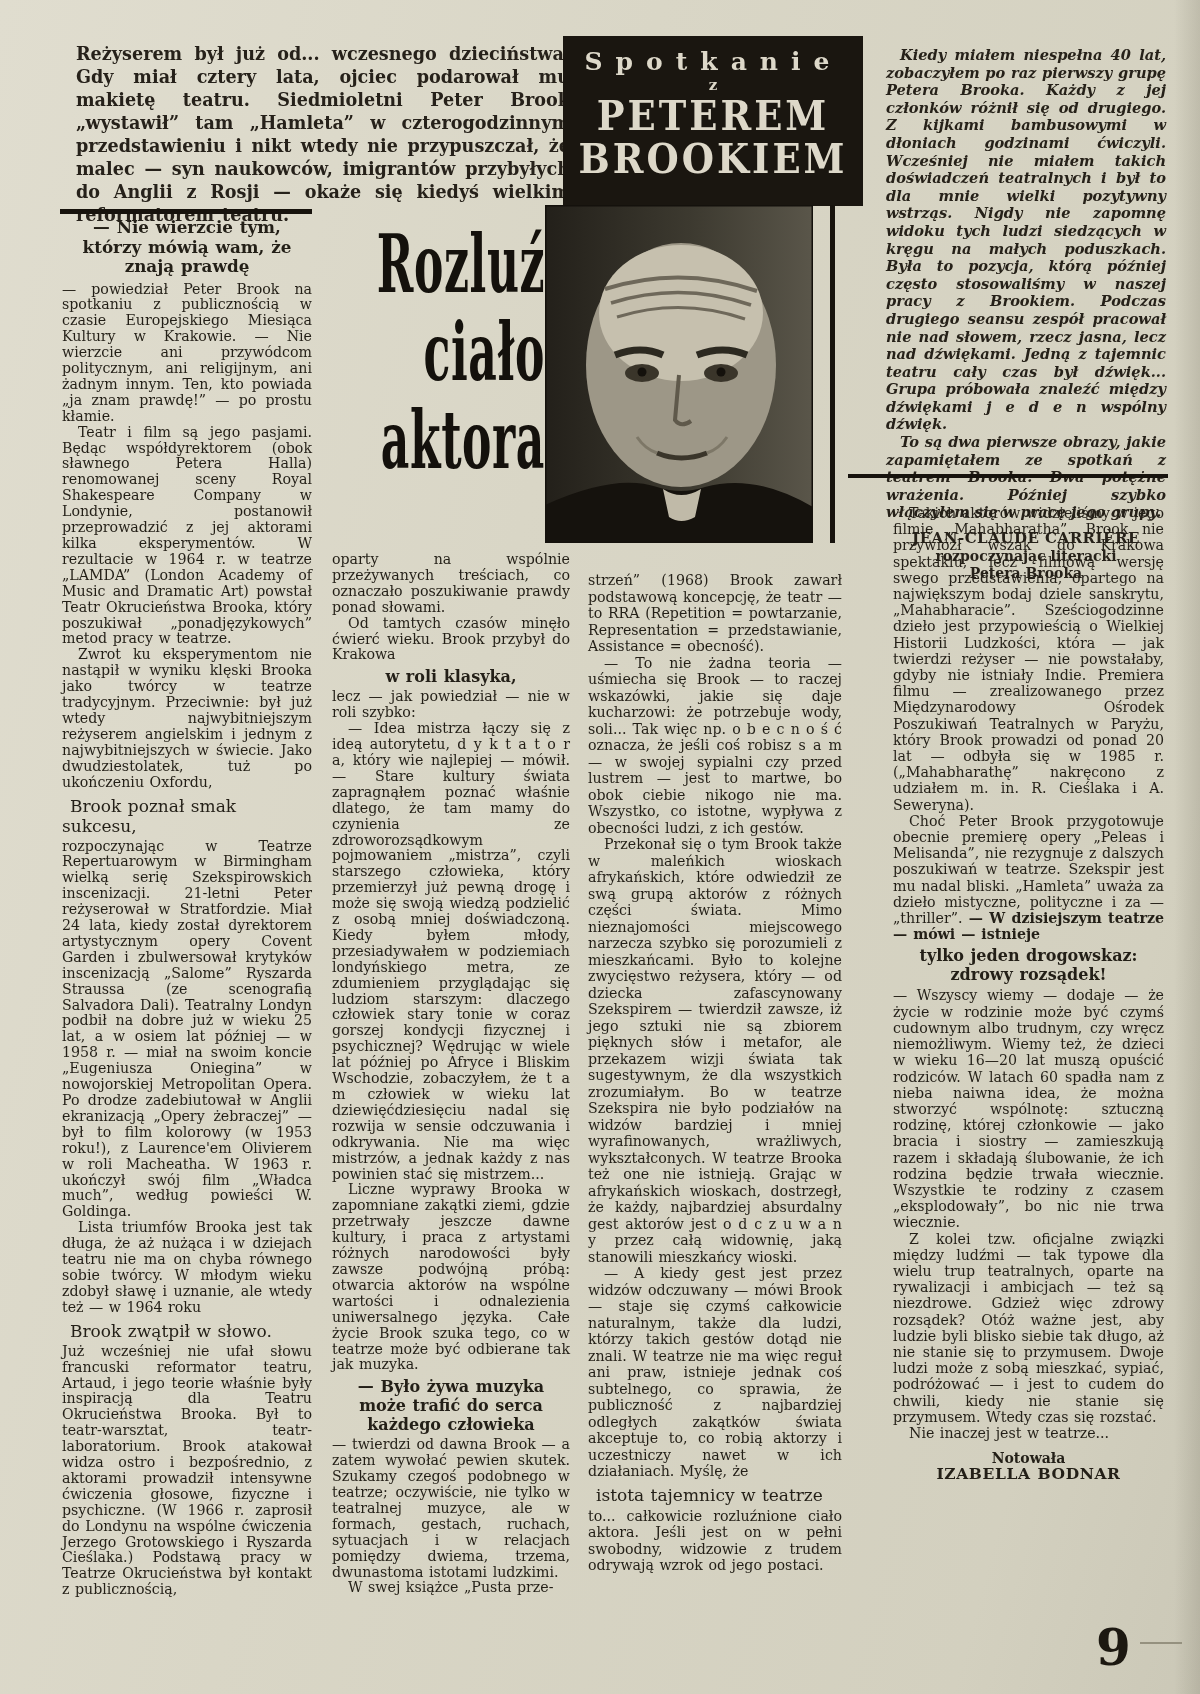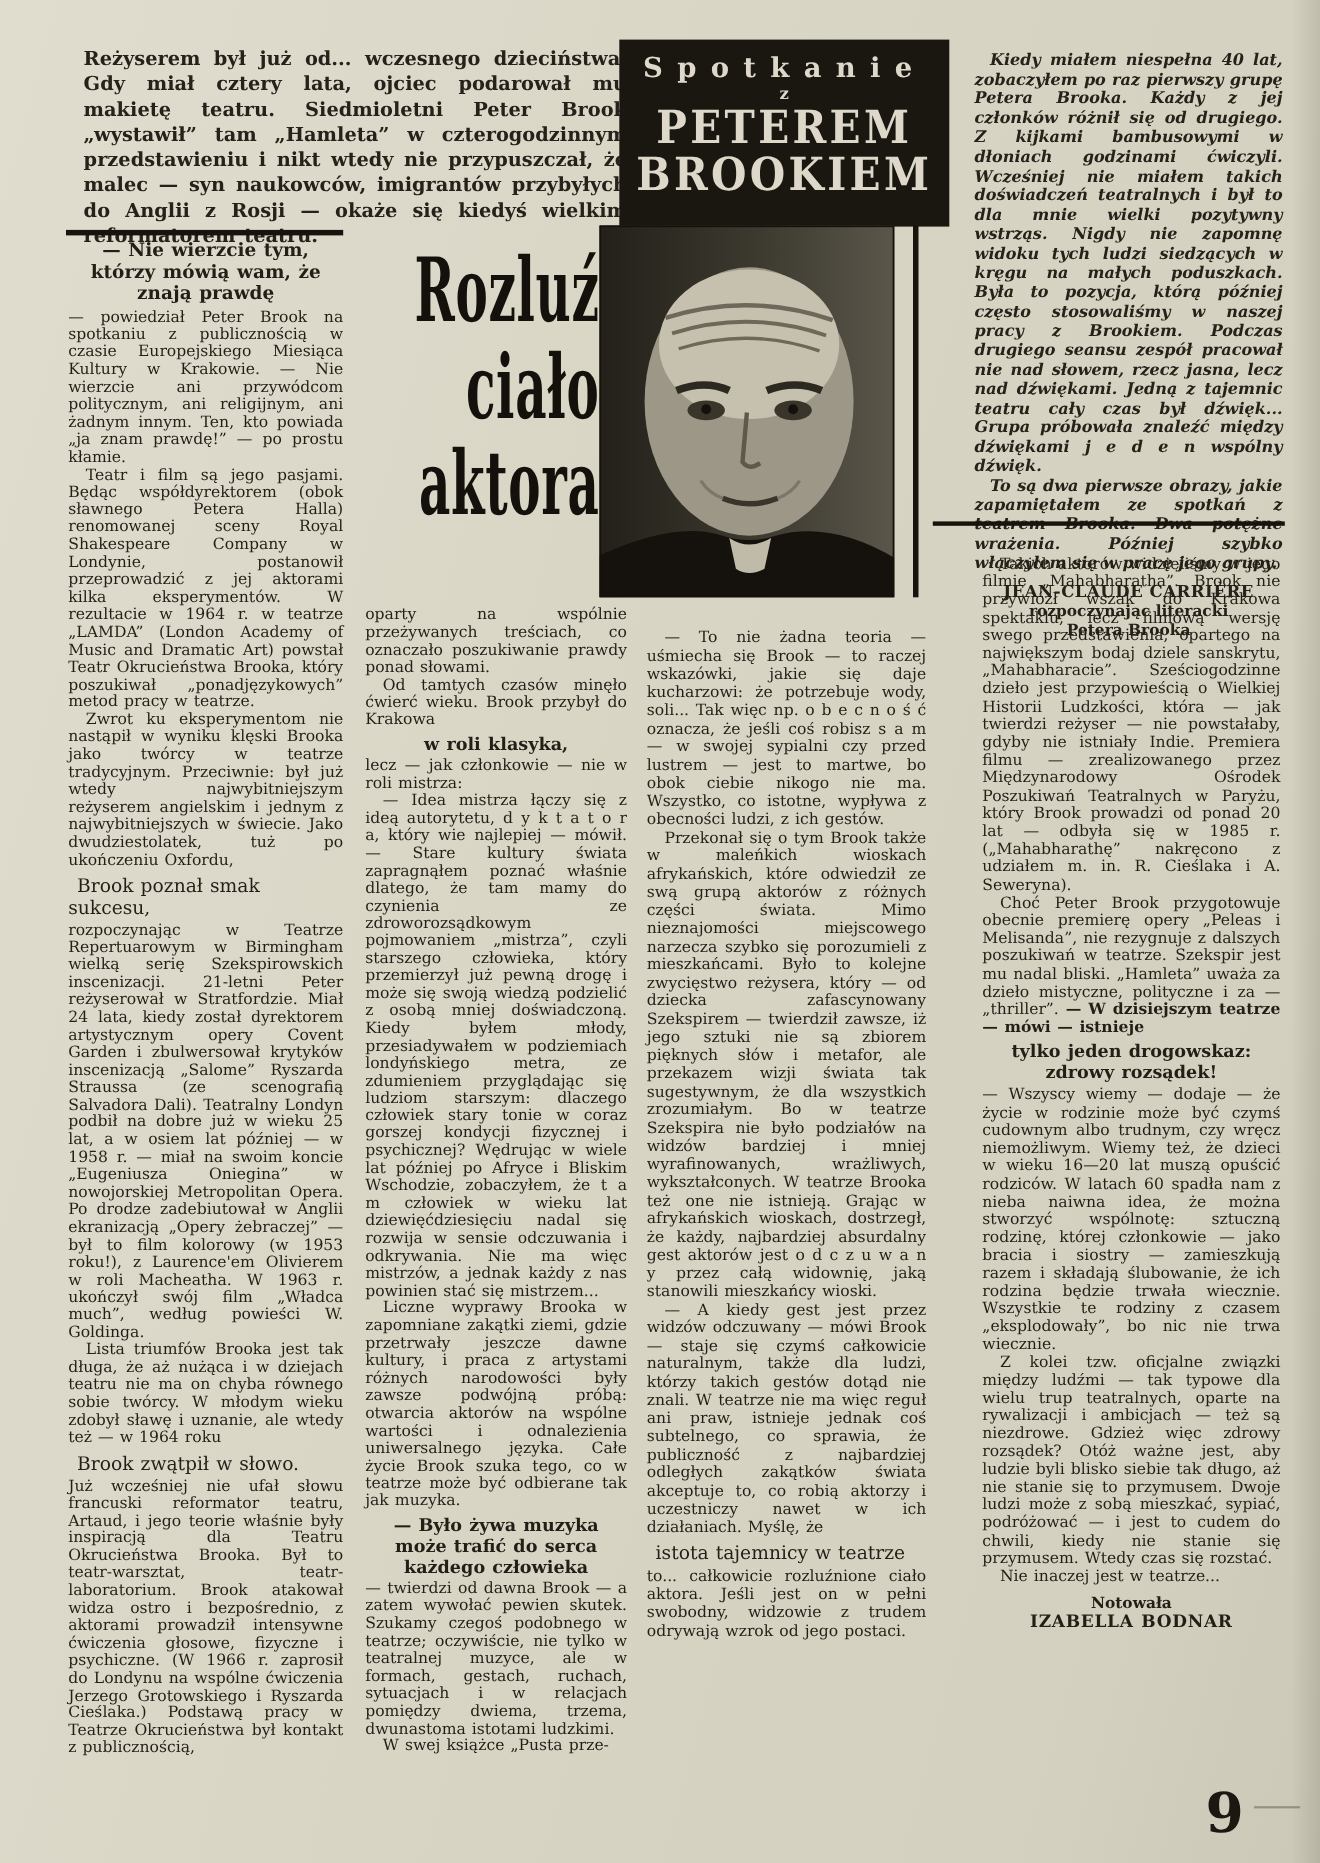--- a/index.html
+++ b/index.html
@@ -150,28 +150,29 @@
       <div class="blk h-left">Brook poznał smak sukcesu,</div>
       <div class="blk para-flush">rozpoczynając w Teatrze Repertuarowym w Birmingham wielką serię Szekspirowskich inscenizacji. 21-letni Peter reżyserował w Stratfordzie. Miał 24 lata, kiedy został dyrektorem artystycznym opery Covent Garden i zbulwersował krytyków inscenizacją „Salome” Ryszarda Straussa (ze scenografią Salvadora Dali). Teatralny Londyn podbił na dobre już w wieku 25 lat, a w osiem lat później — w 1958 r. — miał na swoim koncie „Eugeniusza Oniegina” w nowojorskiej Metropolitan Opera. Po drodze zadebiutował w Anglii ekranizacją „Opery żebraczej” — był to film kolorowy (w 1953 roku!), z Laurence'em Olivierem w roli Macheatha. W 1963 r. ukończył swój film „Władca much”, według powieści W. Goldinga.</div>
       <div class="blk para">Lista triumfów Brooka jest tak długa, że aż nużąca i w dziejach teatru nie ma on chyba równego sobie twórcy. W młodym wieku zdobył sławę i uznanie, ale wtedy też — w 1964 roku</div>
       <div class="blk h-left">Brook zwątpił w słowo.</div>
       <div class="blk para-flush">Już wcześniej nie ufał słowu francuski reformator teatru, Artaud, i jego teorie właśnie były inspiracją dla Teatru Okrucieństwa Brooka. Był to teatr-warsztat, teatr-laboratorium. Brook atakował widza ostro i bezpośrednio, z aktorami prowadził intensywne ćwiczenia głosowe, fizyczne i psychiczne. (W 1966 r. zaprosił do Londynu na wspólne ćwiczenia Jerzego Grotowskiego i Ryszarda Cieślaka.) Podstawą pracy w Teatrze Okrucieństwa był kontakt z publicznością,</div>
     </div>
   <div id="colB" class="col">
       <div class="blk para-flush">oparty na wspólnie przeżywanych treściach, co oznaczało poszukiwanie prawdy ponad słowami.</div>
       <div class="blk para">Od tamtych czasów minęło ćwierć wieku. Brook przybył do Krakowa</div>
       <div class="blk h-center">w roli klasyka,</div>
-      <div class="blk para-flush">lecz — jak członkowie — nie w roli mistrza:</div>
+      <div class="blk para-flush">lecz — jak powiedział — nie w roli szybko:</div>
       <div class="blk para">— Idea mistrza łączy się z ideą autorytetu, d y k t a t o r a, który wie najlepiej — mówił. — Stare kultury świata zapragnąłem poznać właśnie dlatego, że tam mamy do czynienia ze zdroworozsądkowym pojmowaniem „mistrza”, czyli starszego człowieka, który przemierzył już pewną drogę i może się swoją wiedzą podzielić z osobą mniej doświadczoną. Kiedy byłem młody, przesiadywałem w podziemiach londyńskiego metra, ze zdumieniem przyglądając się ludziom starszym: dlaczego człowiek stary tonie w coraz gorszej kondycji fizycznej i psychicznej? Wędrując w wiele lat później po Afryce i Bliskim Wschodzie, zobaczyłem, że t a m człowiek w wieku lat dziewięćdziesięciu nadal się rozwija w sensie odczuwania i odkrywania. Nie ma więc mistrzów, a jednak każdy z nas powinien stać się mistrzem...</div>
       <div class="blk para">Liczne wyprawy Brooka w zapomniane zakątki ziemi, gdzie przetrwały jeszcze dawne kultury, i praca z artystami różnych narodowości były zawsze podwójną próbą: otwarcia aktorów na wspólne wartości i odnalezienia uniwersalnego języka. Całe życie Brook szuka tego, co w teatrze może być odbierane tak jak muzyka.</div>
       <div class="blk h-center">— Było żywa muzyka może trafić do serca każdego człowieka</div>
       <div class="blk para-flush">— twierdzi od dawna Brook — a zatem wywołać pewien skutek. Szukamy czegoś podobnego w teatrze; oczywiście, nie tylko w teatralnej muzyce, ale w formach, gestach, ruchach, sytuacjach i w relacjach pomiędzy dwiema, trzema, dwunastoma istotami ludzkimi.</div>
       <div class="blk para">W swej książce „Pusta prze-</div>
     </div>
   <div id="colC" class="col">
+      <div class="blk para-flush">strzeń” (1968) Brook zawarł podstawową koncepcję, że teatr — to RRA (Repetition = powtarzanie, Representation = przedstawianie, Assistance = obecność).</div>
       <div class="blk para">— To nie żadna teoria — uśmiecha się Brook — to raczej wskazówki, jakie się daje kucharzowi: że potrzebuje wody, soli... Tak więc np. o b e c n o ś ć oznacza, że jeśli coś robisz s a m — w swojej sypialni czy przed lustrem — jest to martwe, bo obok ciebie nikogo nie ma. Wszystko, co istotne, wypływa z obecności ludzi, z ich gestów.</div>
       <div class="blk para">Przekonał się o tym Brook także w maleńkich wioskach afrykańskich, które odwiedził ze swą grupą aktorów z różnych części świata. Mimo nieznajomości miejscowego narzecza szybko się porozumieli z mieszkańcami. Było to kolejne zwycięstwo reżysera, który — od dziecka zafascynowany Szekspirem — twierdził zawsze, iż jego sztuki nie są zbiorem pięknych słów i metafor, ale przekazem wizji świata tak sugestywnym, że dla wszystkich zrozumiałym. Bo w teatrze Szekspira nie było podziałów na widzów bardziej i mniej wyrafinowanych, wrażliwych, wykształconych. W teatrze Brooka też one nie istnieją. Grając w afrykańskich wioskach, dostrzegł, że każdy, najbardziej absurdalny gest aktorów jest o d c z u w a n y przez całą widownię, jaką stanowili mieszkańcy wioski.</div>
       <div class="blk para">— A kiedy gest jest przez widzów odczuwany — mówi Brook — staje się czymś całkowicie naturalnym, także dla ludzi, którzy takich gestów dotąd nie znali. W teatrze nie ma więc reguł ani praw, istnieje jednak coś subtelnego, co sprawia, że publiczność z najbardziej odległych zakątków świata akceptuje to, co robią aktorzy i uczestniczy nawet w ich działaniach. Myślę, że</div>
       <div class="blk h-left">istota tajemnicy w teatrze</div>
       <div class="blk para-flush">to... całkowicie rozluźnione ciało aktora. Jeśli jest on w pełni swobodny, widzowie z trudem odrywają wzrok od jego postaci.</div>
     </div>
   <div id="colD" class="col">
       <div class="blk para">Takich aktorów widzieliśmy w jego filmie „Mahabharatha”. Brook nie przywiózł wszak do Krakowa spektaklu, lecz filmową wersję swego przedstawienia, opartego na największym bodaj dziele sanskrytu, „Mahabharacie”. Sześciogodzinne dzieło jest przypowieścią o Wielkiej Historii Ludzkości, która — jak twierdzi reżyser — nie powstałaby, gdyby nie istniały Indie. Premiera filmu — zrealizowanego przez Międzynarodowy Ośrodek Poszukiwań Teatralnych w Paryżu, który Brook prowadzi od ponad 20 lat — odbyła się w 1985 r. („Mahabharathę” nakręcono z udziałem m. in. R. Cieślaka i A. Seweryna).</div>
       <div class="blk para">Choć Peter Brook przygotowuje obecnie premierę opery „Peleas i Melisanda”, nie rezygnuje z dalszych poszukiwań w teatrze. Szekspir jest mu nadal bliski. „Hamleta” uważa za dzieło mistyczne, polityczne i za — „thriller”.<b> — W dzisiejszym teatrze — mówi — istnieje</b></div>
       <div class="blk h-center">tylko jeden drogowskaz: zdrowy rozsądek!</div>

